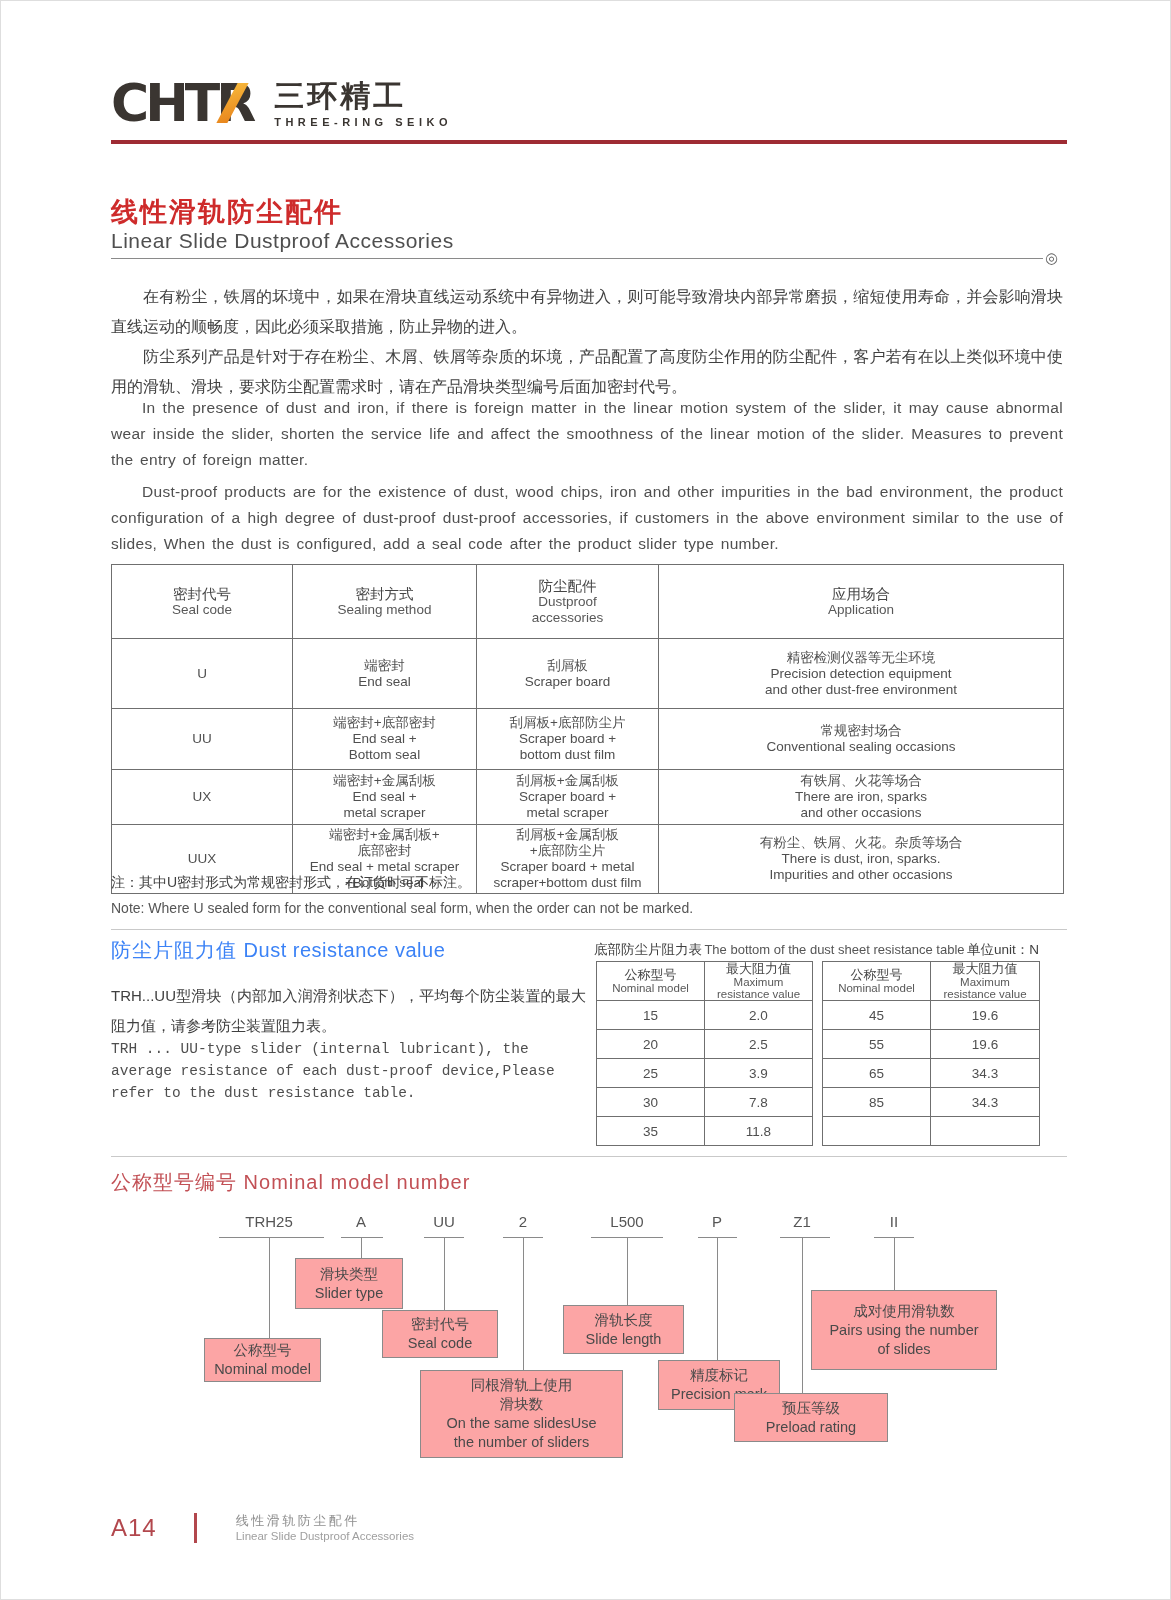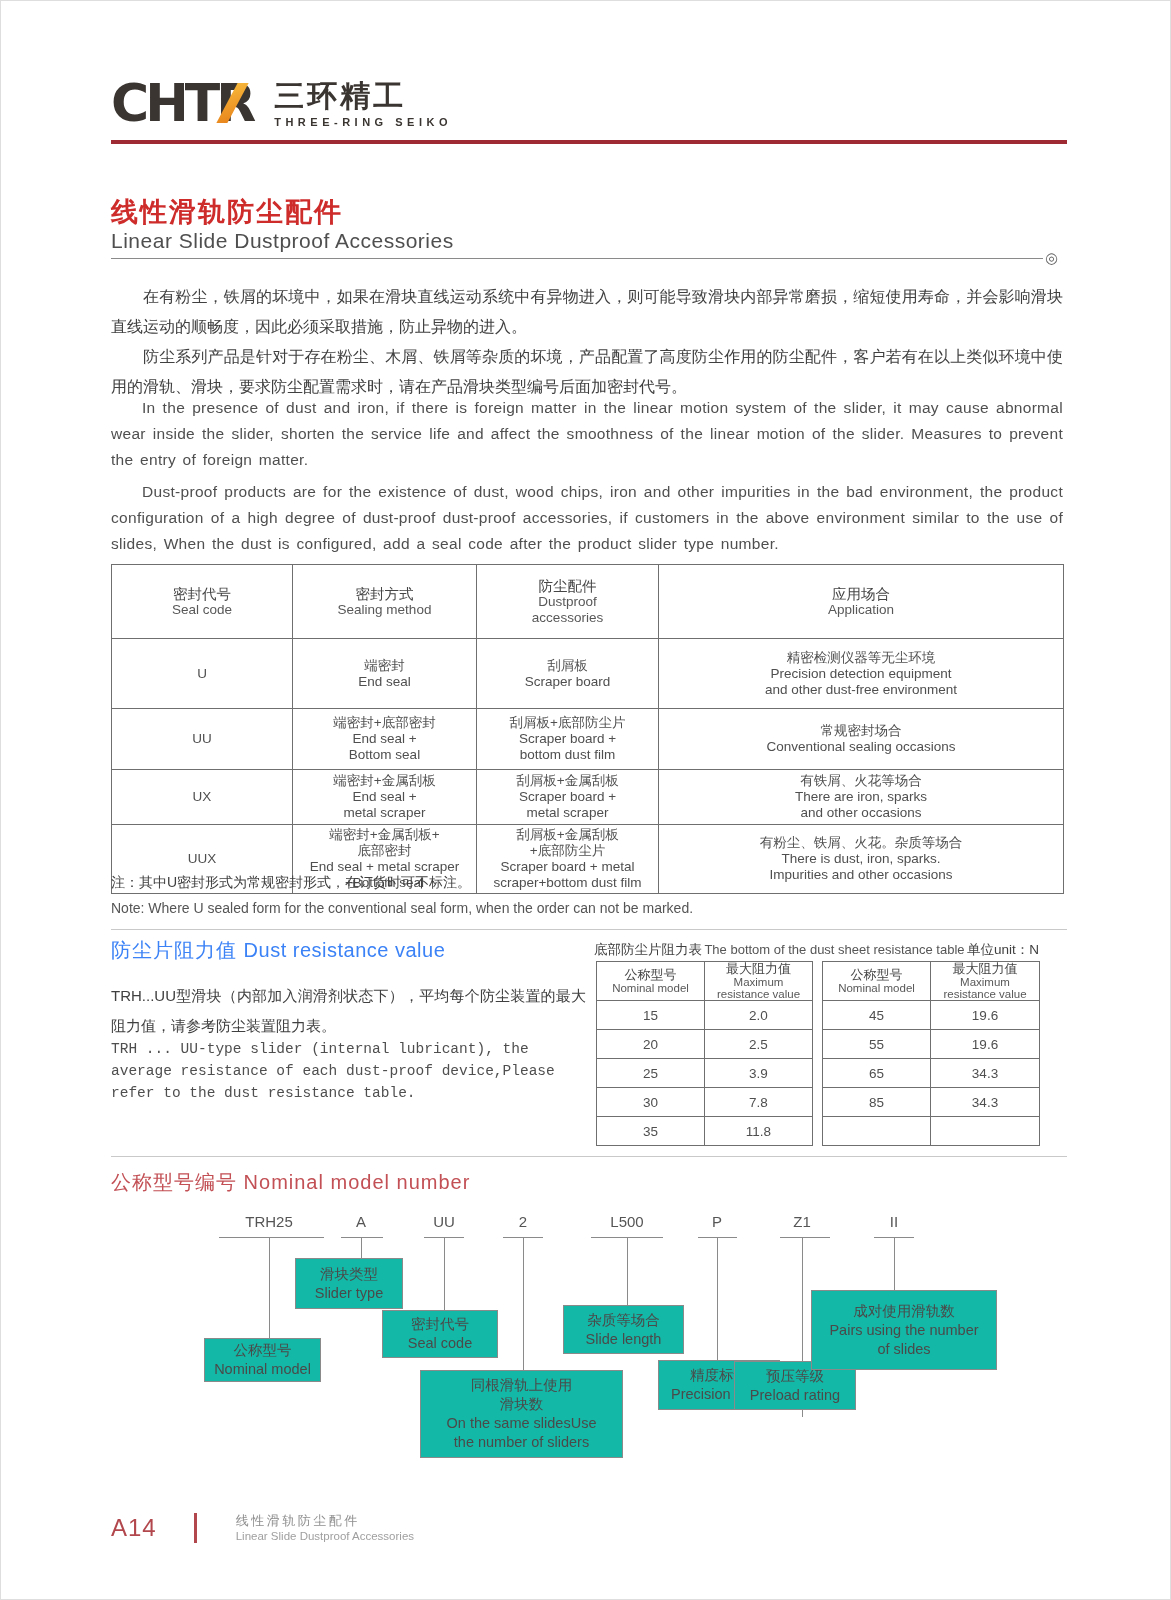--- a/index.html
+++ b/index.html
@@ -70,21 +70,21 @@
   .res-table .hrow td { height:36px; }
   .res-table .drow td { height:29px; }
   .res-table .hcn { font-size:13px; color:#454545; line-height:14px; }
   .res-table .hen { font-size:11.5px; color:#585858; line-height:12px; }
   
   .nom-heading { position:absolute; left:110px; top:1168px; font-size:20px; color:#c25055; letter-spacing:1px; }
   .code-label { position:absolute; top:1212px; width:90px; margin-left:-45px; text-align:center;
     font-size:15px; color:#555; }
   .h-line { position:absolute; height:1px; background:#8a8a8a; }
   .v-line { position:absolute; width:1px; background:#8a8a8a; }
-  .diag-box { position:absolute; border:1px solid #8a8a8a; background:#14b8a6; display:flex;
+  .diag-box { position:absolute; border:1px solid #8a8a8a; background:#fca5a5; display:flex;
     align-items:center; justify-content:center; text-align:center;
     font-size:14.5px; line-height:19px; color:#4a4a4a; }
   
   .footer { position:absolute; left:110px; top:1512px; display:flex; align-items:center;gap:30px; }
   .footer-page { font-size:24px; color:#b2474d; letter-spacing:1px; }
   .footer-bar { width:3px; height:30px; background:#b2474d; margin:0 9px 0 7px; }
   .footer-cn { font-size:13px; color:#8f8f8f; letter-spacing:2.5px; line-height:15px; }
   .footer-en { font-size:11.5px; color:#9f9f9f; line-height:13px; margin-top:2px; }
 </style>
 </head>
@@ -327,25 +327,25 @@
   <div class="diag-box lines" style="left:203px;top:1337px;width:117px;height:44px">公称型号
 Nominal model</div>
   <div class="diag-box lines" style="left:294px;top:1257px;width:108px;height:51px">滑块类型
 Slider type</div>
   <div class="diag-box lines" style="left:381px;top:1309px;width:116px;height:48px">密封代号
 Seal code</div>
   <div class="diag-box lines" style="left:419px;top:1369px;width:203px;height:88px">同根滑轨上使用
 滑块数
 On the same slidesUse
 the number of sliders</div>
-  <div class="diag-box lines" style="left:562px;top:1304px;width:121px;height:49px">杂质等场合
+  <div class="diag-box lines" style="left:562px;top:1304px;width:121px;height:49px">滑轨长度
 Slide length</div>
   <div class="diag-box lines" style="left:657px;top:1359px;width:122px;height:50px">精度标记
 Precision mark</div>
-  <div class="diag-box lines" style="left:733px;top:1360px;width:122px;height:49px">预压等级
+  <div class="diag-box lines" style="left:733px;top:1392px;width:154px;height:49px">预压等级
 Preload rating</div>
   <div class="diag-box lines" style="left:810px;top:1289px;width:186px;height:80px">成对使用滑轨数
 Pairs using the number
 of slides</div>
 
   <div class="footer">
     <span class="footer-page">A14</span>
     <span class="footer-bar"></span>
     <span>
       <div class="footer-cn">线性滑轨防尘配件</div>

